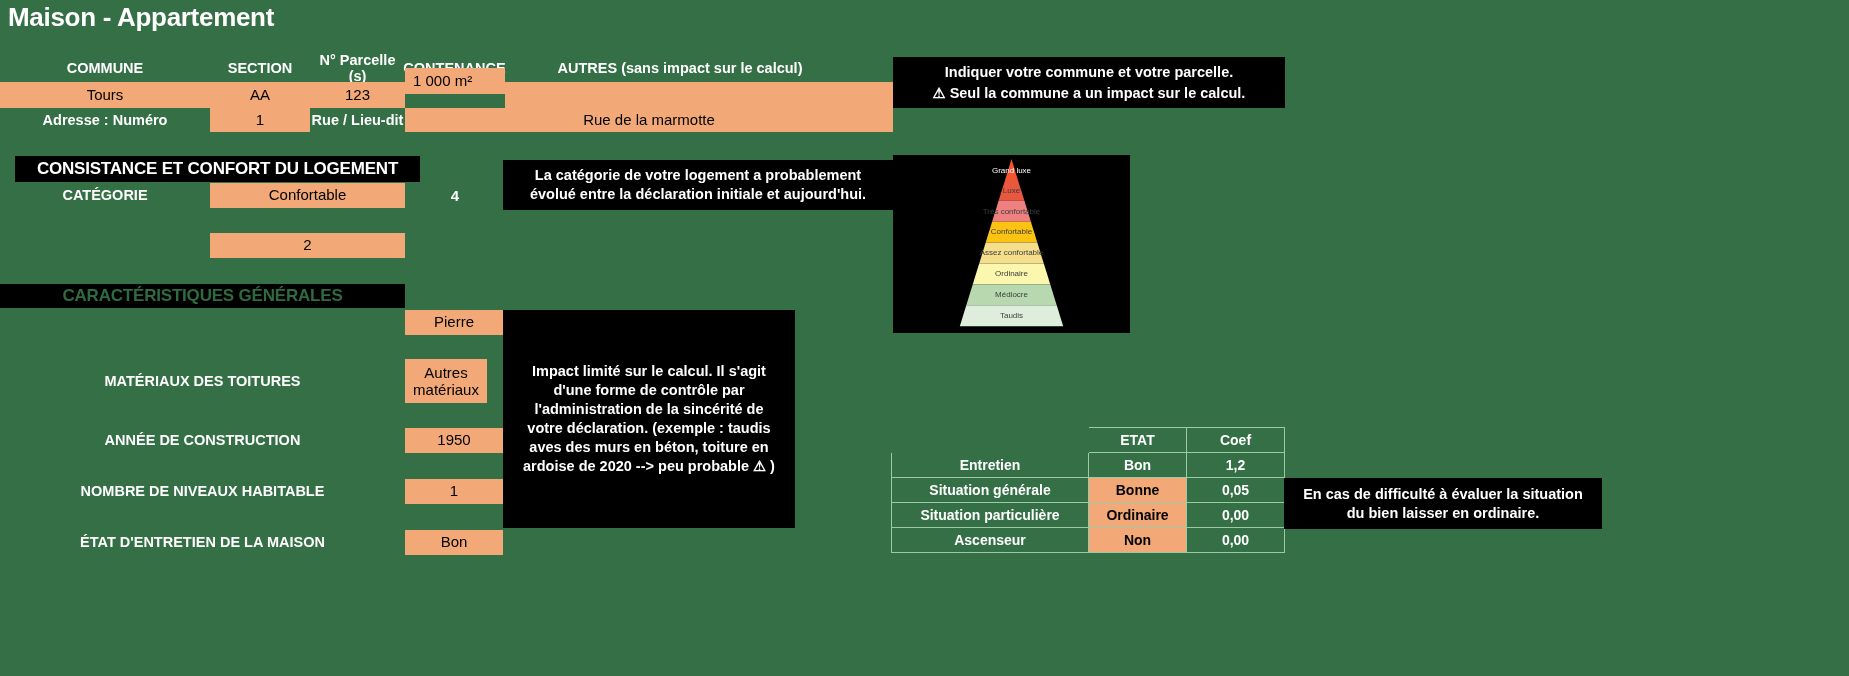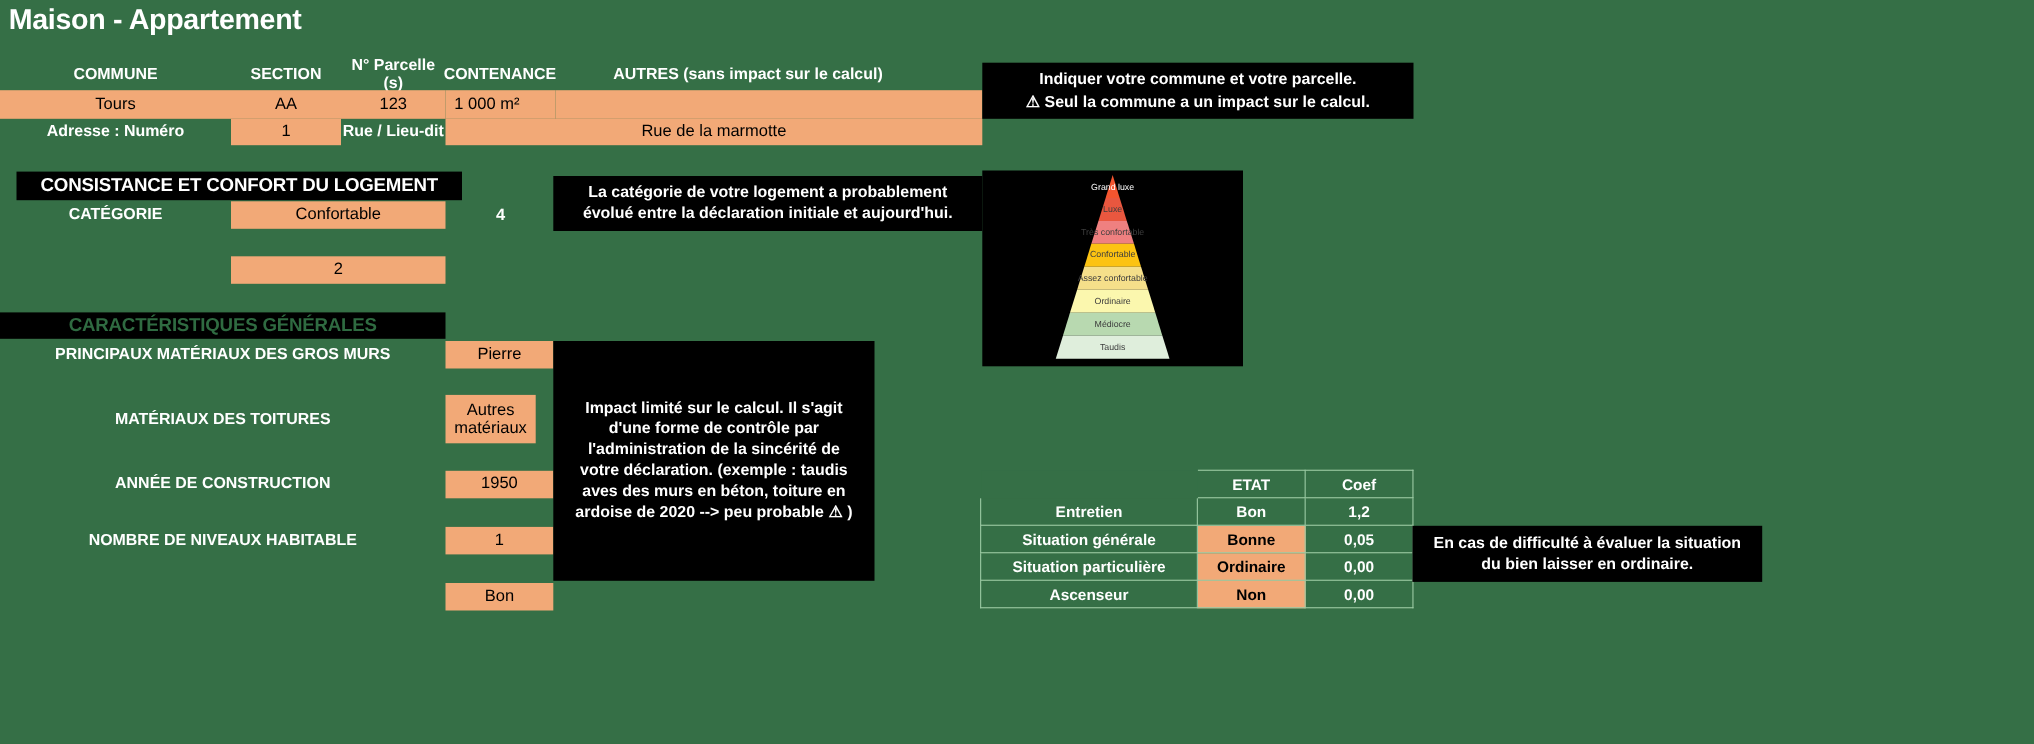--- a/index.html
+++ b/index.html
@@ -87,21 +87,21 @@
 
   <div class="abs hdr" style="left:5px; top:57px; width:200px; height:22px;">COMMUNE</div>
   <div class="abs hdr" style="left:210px; top:57px; width:100px; height:22px;">SECTION</div>
   <div class="abs hdr" style="left:311px; top:57px; width:93px; height:22px;">N° Parcelle (s)</div>
   <div class="abs hdr" style="left:406px; top:57px; width:97px; height:22px;">CONTENANCE</div>
   <div class="abs hdr" style="left:486px; top:57px; width:388px; height:22px;text-align:right;">AUTRES (sans impact sur le calcul)</div>
 
   <div class="abs val" style="left:0px; top:82px; width:210px; height:26px;">Tours</div>
   <div class="abs val" style="left:210px; top:82px; width:100px; height:26px;">AA</div>
   <div class="abs val" style="left:310px; top:82px; width:95px; height:26px;">123</div>
-  <div class="abs val" style="left:405px; top:82px; width:100px; height:26px; justify-content:flex-start; padding-left:8px;">1 000 m²</div>
+  <div class="abs val" style="left:405px; top:68px; width:100px; height:26px; justify-content:flex-start; padding-left:8px;">1 000 m²</div>
   <div class="abs val" style="left:505px; top:82px; width:388px; height:26px;"></div>
 
   <div class="abs lbl" style="left:0px; top:108px; width:210px; height:24px;">Adresse : Numéro</div>
   <div class="abs val" style="left:210px; top:108px; width:100px; height:24px;">1</div>
   <div class="abs lbl" style="left:310px; top:108px; width:95px; height:24px;">Rue / Lieu-dit</div>
   <div class="abs val" style="left:405px; top:108px; width:488px; height:24px;">Rue de la marmotte</div>
 
   <div class="abs tooltip" style="left:893px; top:57px; width:392px; height:51px; flex-direction:column; gap:2px;">
     <div>Indiquer votre commune et votre parcelle.</div>
     <div>⚠ Seul la commune a un impact sur le calcul.</div>
@@ -136,32 +136,32 @@
     <div class="pyr-row" style="top:47px;  height:20px; white-space:normal; padding:0 58px;">Très confortable</div>
     <div class="pyr-row" style="top:70px;  height:15px;">Confortable</div>
     <div class="pyr-row" style="top:91px;  height:15px;">Assez confortable</div>
     <div class="pyr-row" style="top:112px; height:15px;">Ordinaire</div>
     <div class="pyr-row" style="top:133px; height:15px;">Médiocre</div>
     <div class="pyr-row" style="top:154px; height:15px;">Taudis</div>
   </div>
 
   <div class="abs blackbar green-txt" style="left:0px; top:284px; width:405px; height:24px;">CARACTÉRISTIQUES GÉNÉRALES</div>
 
-  <div class="abs lbl" style="left:0px; top:310px; width:405px; height:25px;">PRINCIPAUX MATÉRIAUX DES GROS MURS</div>
   <div class="abs val" style="left:405px; top:310px; width:98px; height:25px;">Pierre</div>
 
   <div class="abs lbl" style="left:0px; top:369px; width:405px; height:25px;">MATÉRIAUX DES TOITURES</div>
   <div class="abs val" style="left:405px; top:359px; width:82px; height:44px; flex-direction:column; line-height:1.15;">Autres matériaux</div>
 
   <div class="abs lbl" style="left:0px; top:428px; width:405px; height:25px;">ANNÉE DE CONSTRUCTION</div>
   <div class="abs val" style="left:405px; top:428px; width:98px; height:25px;">1950</div>
 
   <div class="abs lbl" style="left:0px; top:479px; width:405px; height:25px;">NOMBRE DE NIVEAUX HABITABLE</div>
   <div class="abs val" style="left:405px; top:479px; width:98px; height:25px;">1</div>
 
+  <div class="abs lbl" style="left:0px; top:530px; width:405px; height:25px;">ÉTAT D'ENTRETIEN DE LA MAISON</div>
   <div class="abs val" style="left:405px; top:530px; width:98px; height:25px;">Bon</div>
 
   <div class="abs tooltip" style="left:503px; top:310px; width:292px; height:218px; padding:0 14px;">Impact limité sur le calcul. Il s'agit d'une forme de contrôle par l'administration de la sincérité de votre déclaration. (exemple : taudis aves des murs en béton, toiture en ardoise de 2020 --&gt; peu probable ⚠ )</div>
 
   <table class="abs ctbl" style="left:891px; top:427px;">
     <thead>
       <tr>
         <th style="width:197px; border-color:transparent; background:#356f46;"></th>
         <th style="width:98px;">ETAT</th>
         <th style="width:98px;">Coef</th>

